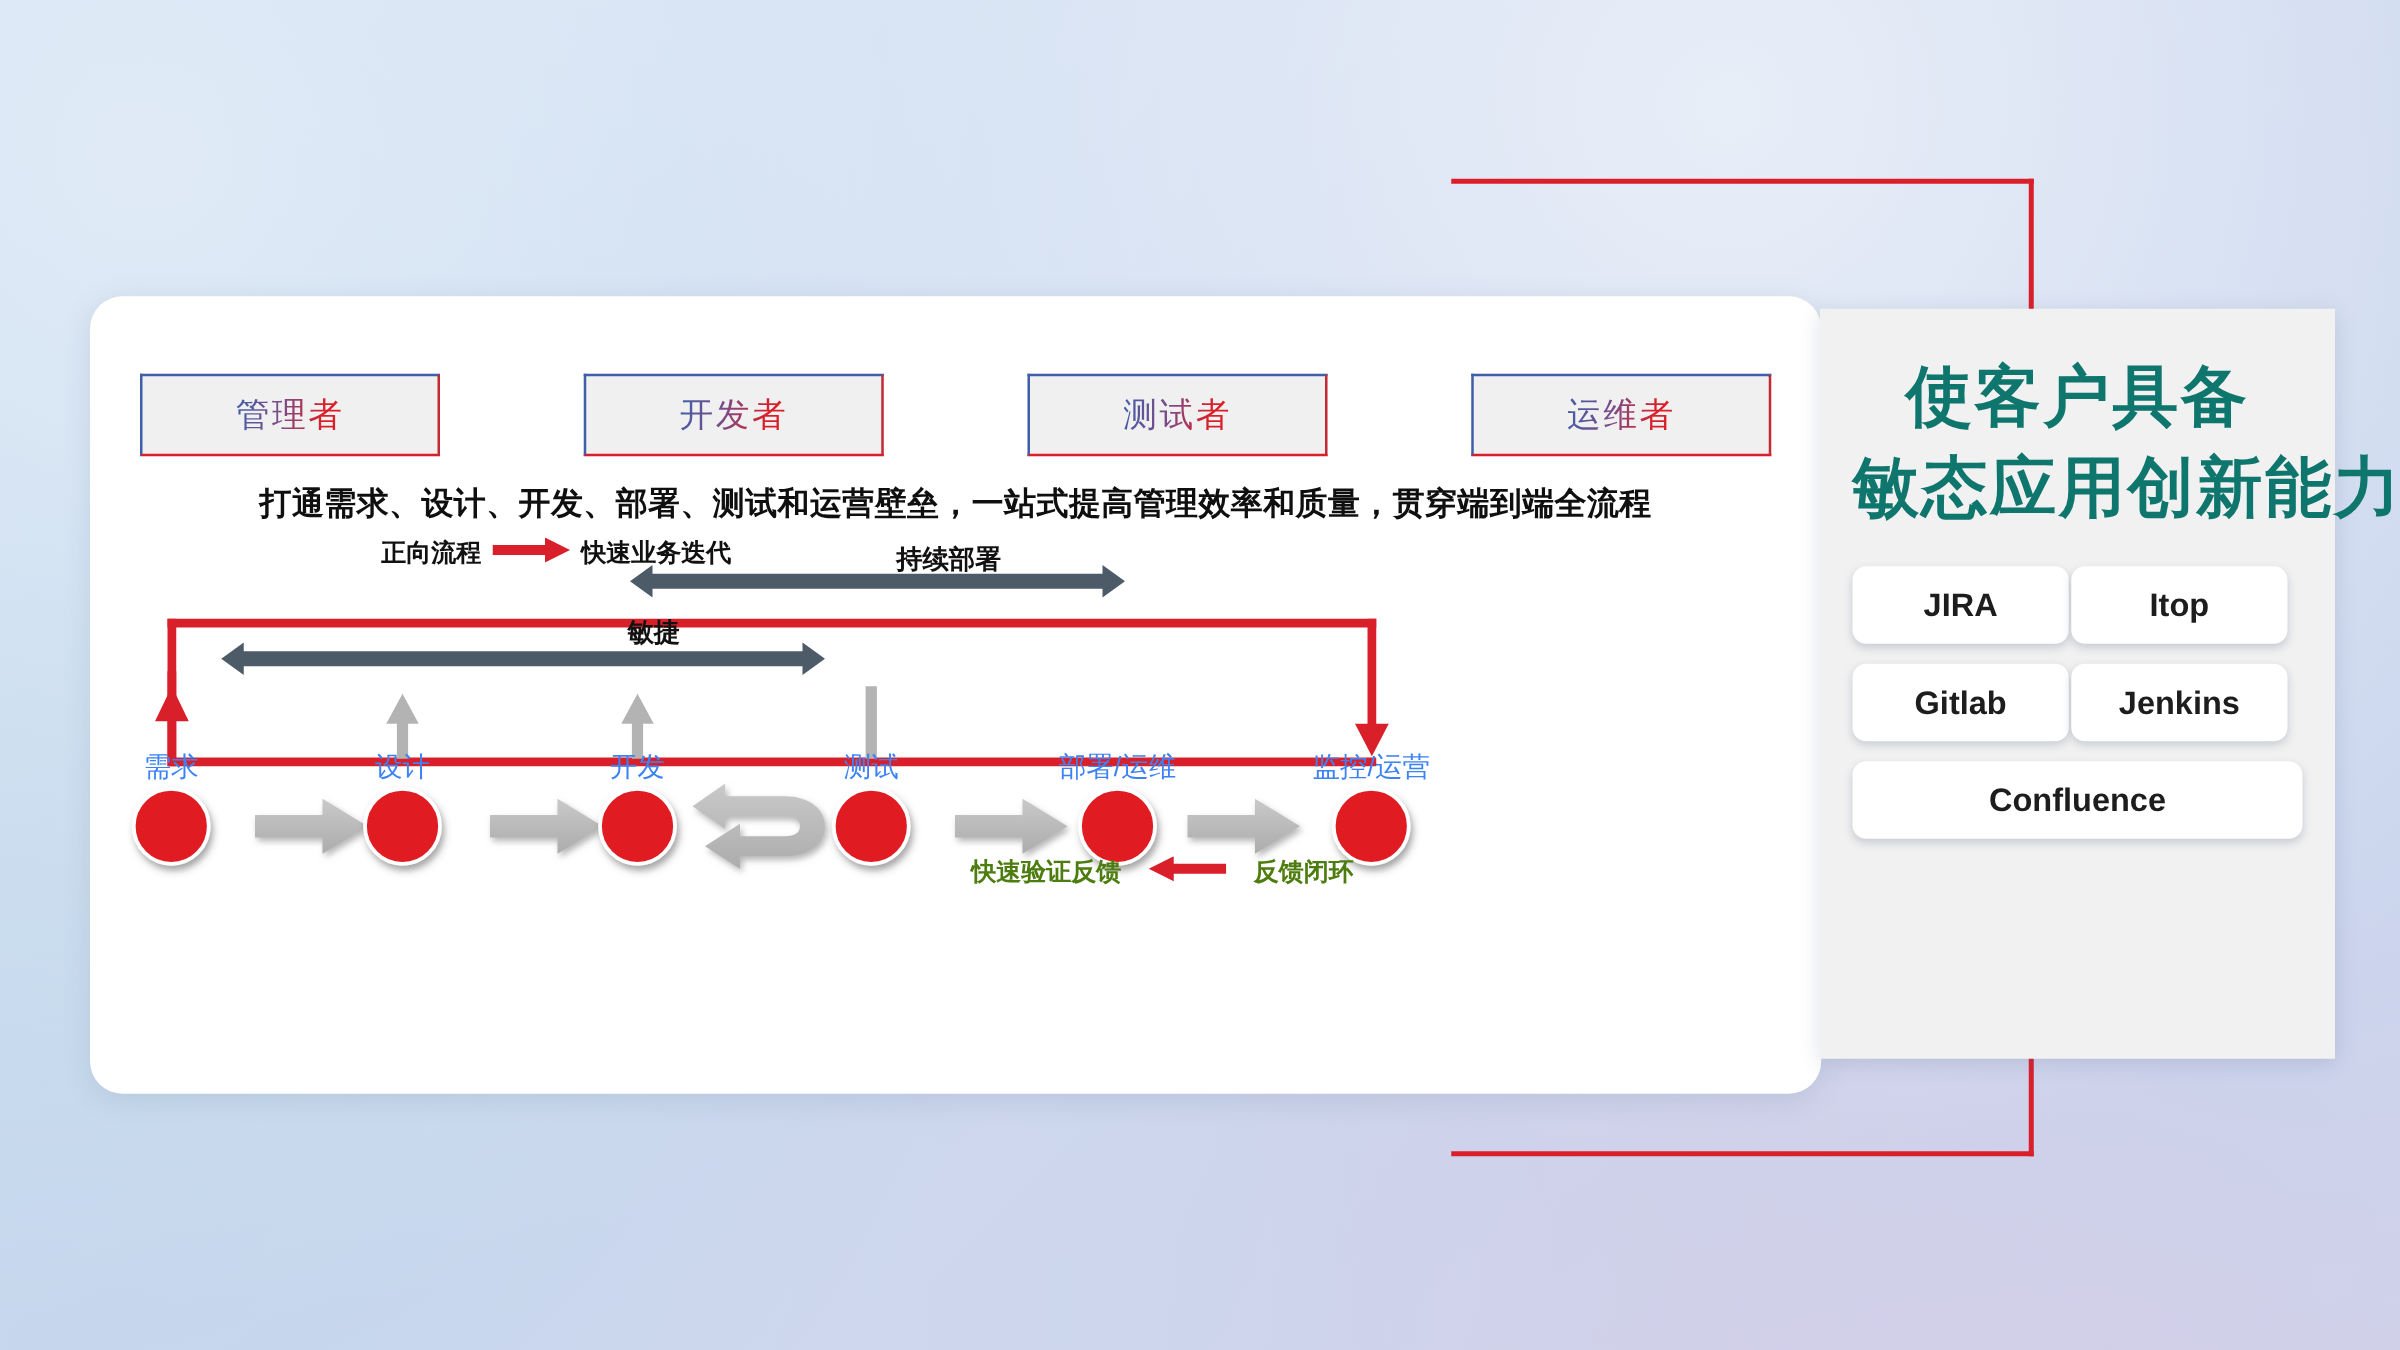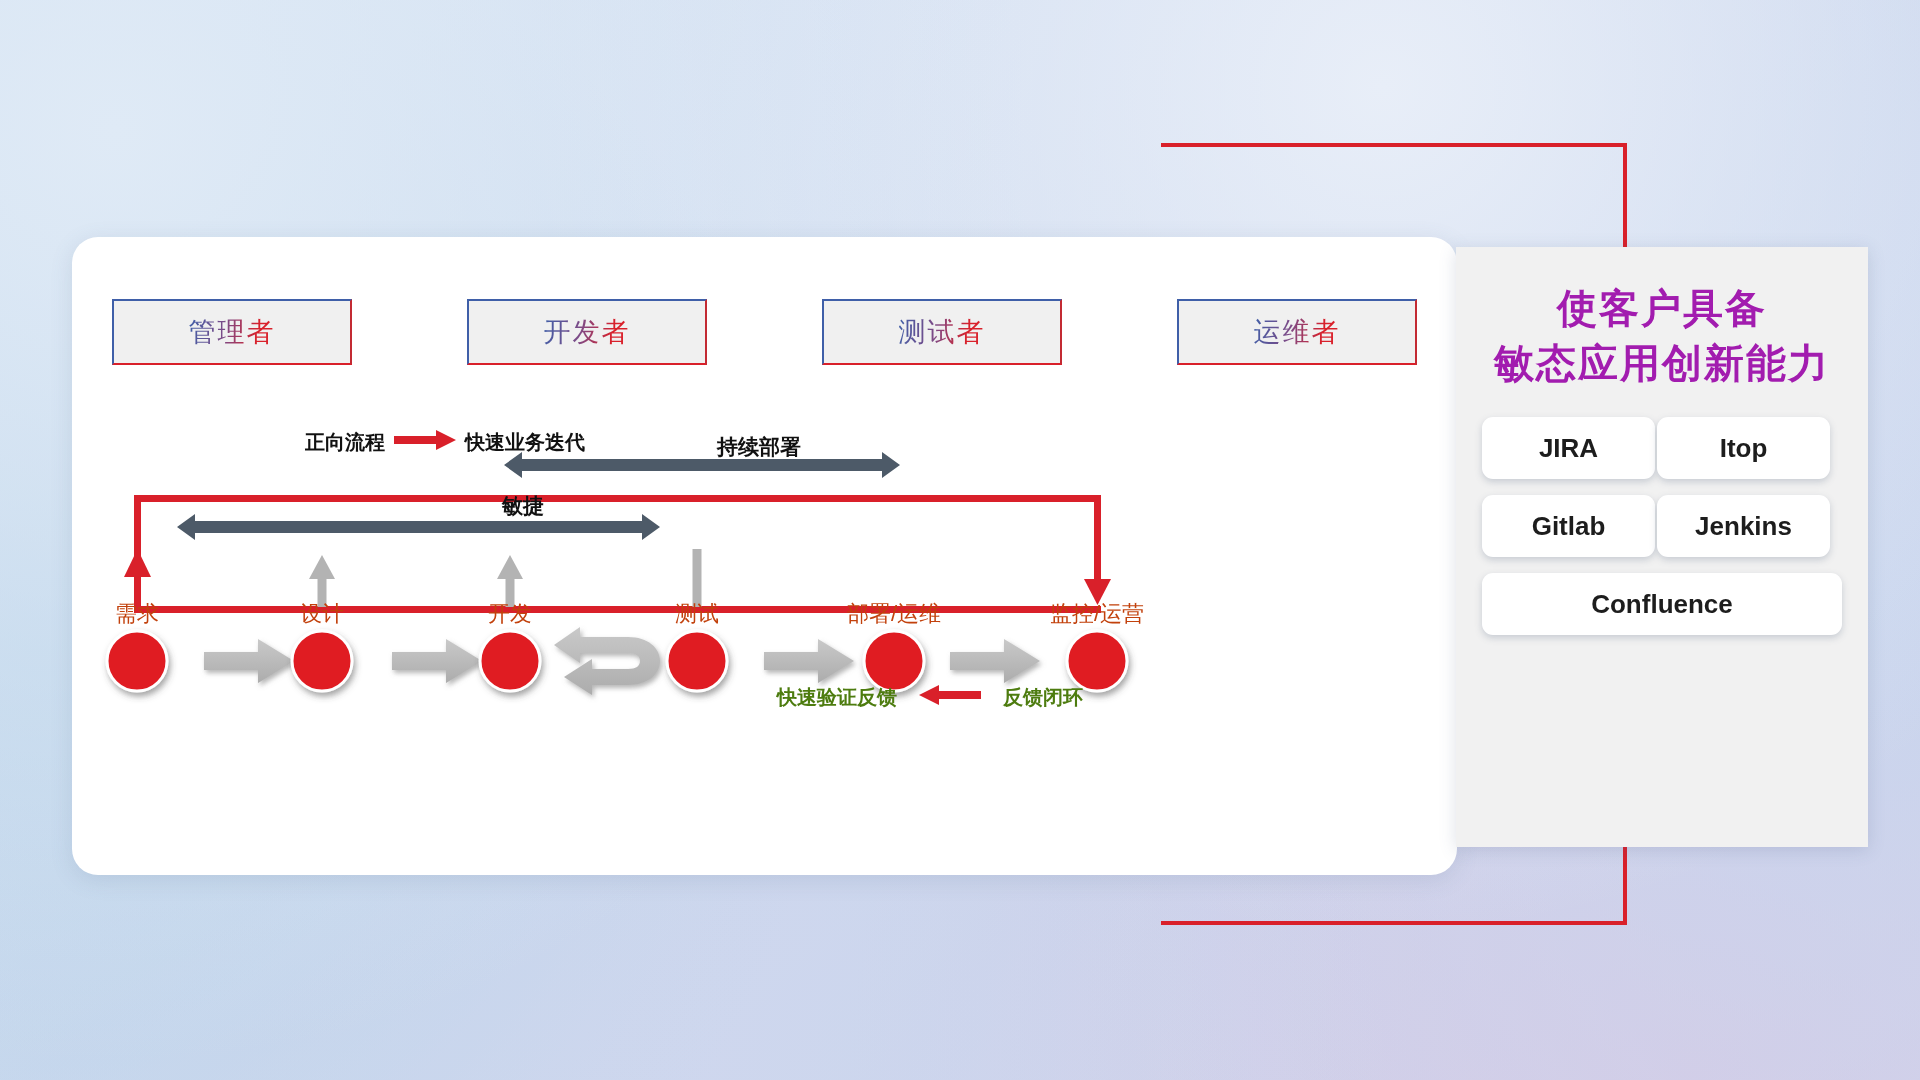--- a/index.html
+++ b/index.html
@@ -122,21 +122,21 @@
     font-weight: bold;
     color: #111;
     white-space: nowrap;
   }
   #cap-cd      { left: 645px; top: 196px; }
   #cap-agile   { left: 430px; top: 255px; }
 
   .node-label {
     position: absolute;
     font-size: 22px;
-    color: #c2410c;
+    color: #3b82f6;
     white-space: nowrap;
     transform: translateX(-50%);
     text-align: center;
   }
 
   
   #legend-feedback {
     position: absolute;
     left: 705px;
     top: 447px;
@@ -156,23 +156,23 @@
     top: 247px;
     width: 412px;
     height: 600px;
     background: #f1f1f1;
     box-shadow: 0 3px 16px rgba(70,90,130,0.18);
     z-index: 4;
     padding: 34px 26px 0 26px;
   }
   .panel-title-line {
     text-align: center;
-    font-size: 40px;
-    font-weight: bold;
-    color: #a21caf;
+    font-size: 53px;
+    font-weight: bold;
+    color: #0f766e;
     letter-spacing: 2px;
     line-height: 1.38;
     white-space: nowrap;
   }
   #tool-grid {
     margin-top: 26px;
     display: flex;
     flex-wrap: wrap;
     gap: 16px 2px;
   }
@@ -208,20 +208,21 @@
         <span class="role-label">开发者</span>
       </div>
       <div class="role-chip">
         <span class="role-label">测试者</span>
       </div>
       <div class="role-chip">
         <span class="role-label">运维者</span>
       </div>
     </div>
 
+    <div id="description">打通需求、设计、开发、部署、测试和运营壁垒，一站式提高管理效率和质量，贯穿端到端全流程</div>
 
     <div id="legend-forward">
       <span>正向流程</span>
       <span>
         <svg width="62" height="20" viewBox="0 0 62 20">
           <path d="M0 6 H42 V0 L62 10 L42 20 V14 H0 Z" fill="#d9202a"></path>
         </svg>
       </span>
       <span>快速业务迭代</span>
     </div>

